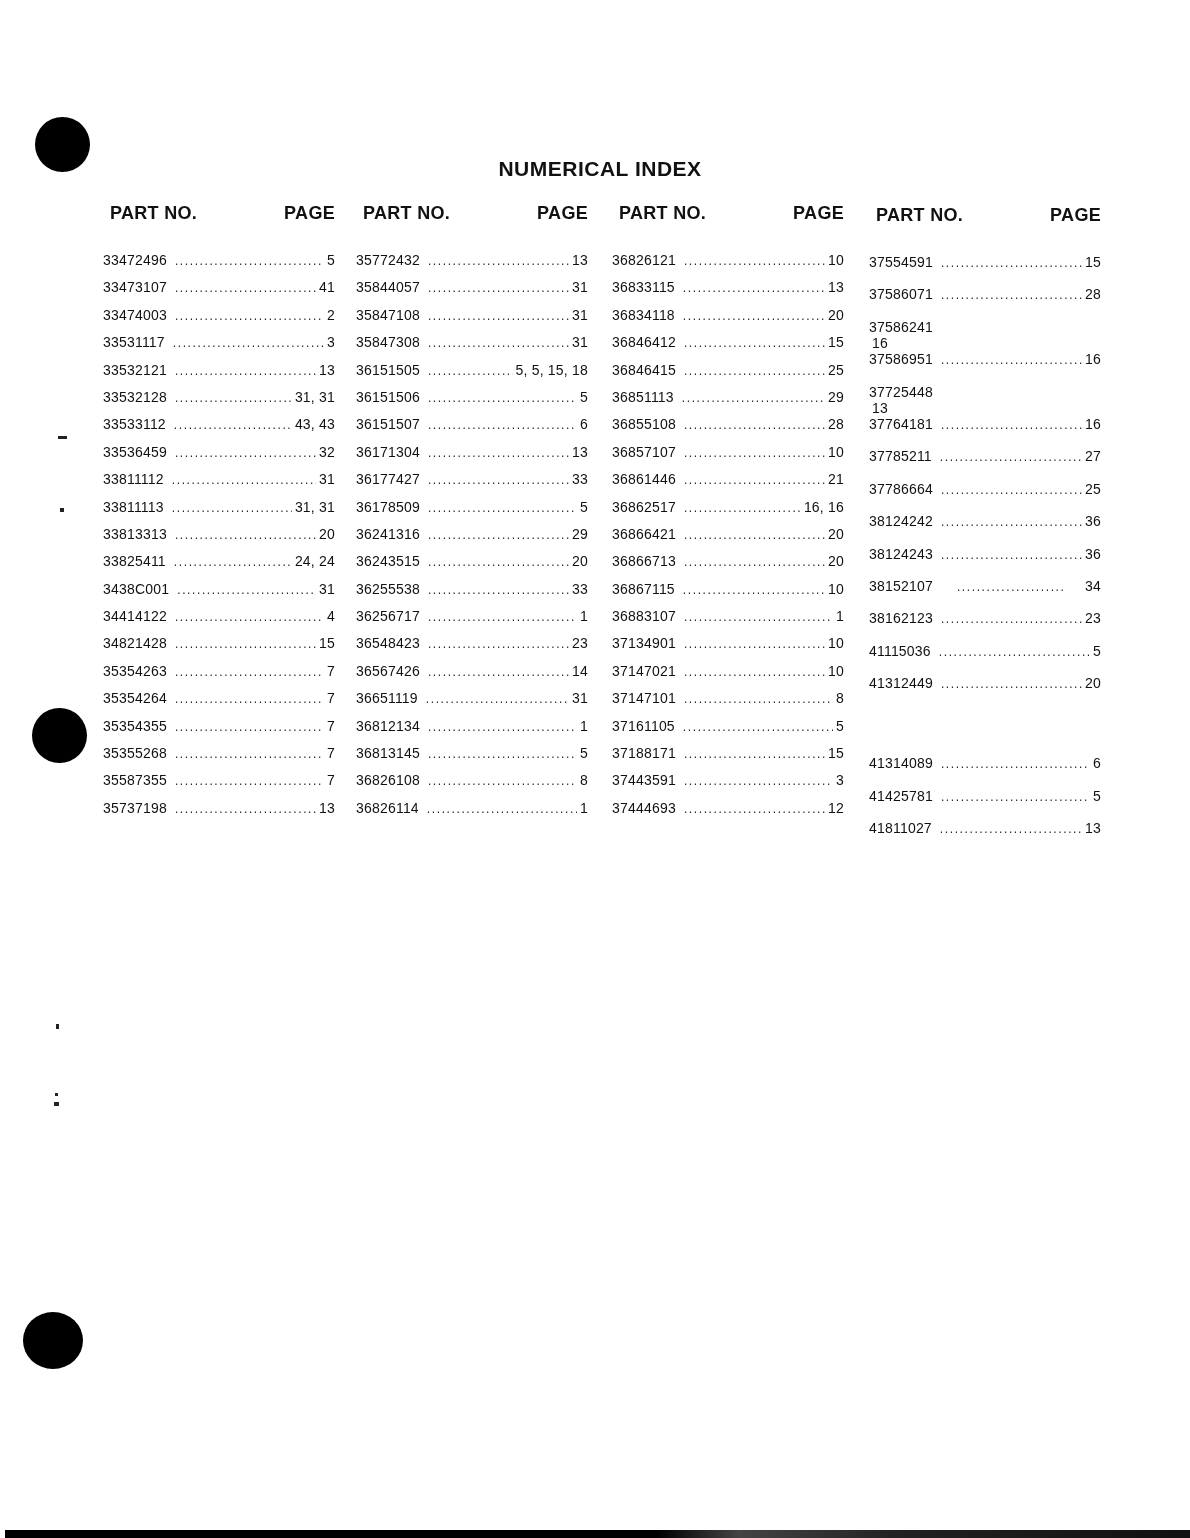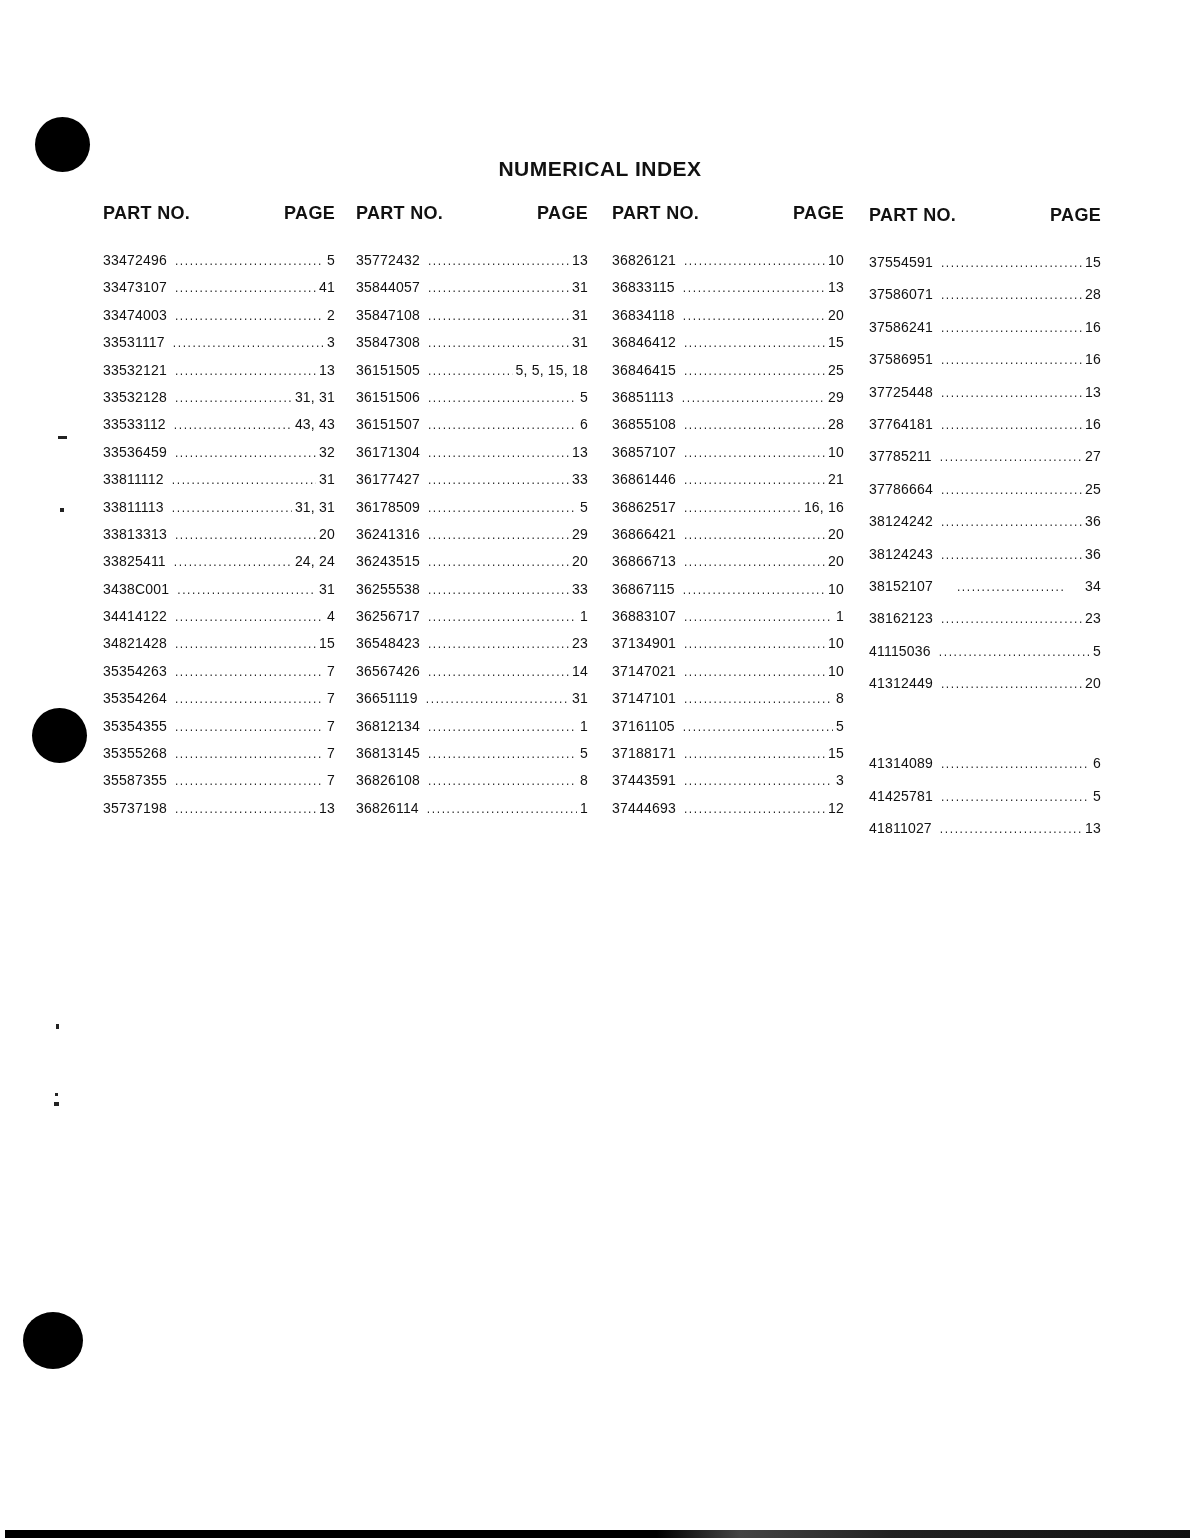--- a/index.html
+++ b/index.html
@@ -40,20 +40,21 @@
       width: 232px;
     }
     .col-head {
       display: flex;
       justify-content: space-between;
       font-weight: bold;
       font-size: 18px;
       height: 26px;
       margin-bottom: 23px;
       letter-spacing: 0.3px;
+      margin-left: 7px;
     }
     .row {
       display: flex;
       align-items: baseline;
       height: 27.4px;
       font-size: 14px;
       letter-spacing: 0.2px;
     }
     .part {
       flex: 0 0 auto;
@@ -450,31 +451,31 @@
       <div class="row" style="height: 32.4px;">
         <span class="part">37554591</span>
         <span class="leader"></span>
         <span class="pg">15</span>
       </div>
       <div class="row" style="height: 32.4px;">
         <span class="part">37586071</span>
         <span class="leader"></span>
         <span class="pg">28</span>
       </div>
-      <div class="row" style="height: 32.4px;">
+      <div class="row" style="height: 32.4px; flex-direction: column;">
         <span class="part">37586241</span>
         <span class="leader"></span>
         <span class="pg">16</span>
       </div>
       <div class="row" style="height: 32.4px;">
         <span class="part">37586951</span>
         <span class="leader"></span>
         <span class="pg">16</span>
       </div>
-      <div class="row" style="height: 32.4px;">
+      <div class="row" style="height: 32.4px; flex-direction: column;">
         <span class="part">37725448</span>
         <span class="leader"></span>
         <span class="pg">13</span>
       </div>
       <div class="row" style="height: 32.4px;">
         <span class="part">37764181</span>
         <span class="leader"></span>
         <span class="pg">16</span>
       </div>
       <div class="row" style="height: 32.4px;">

